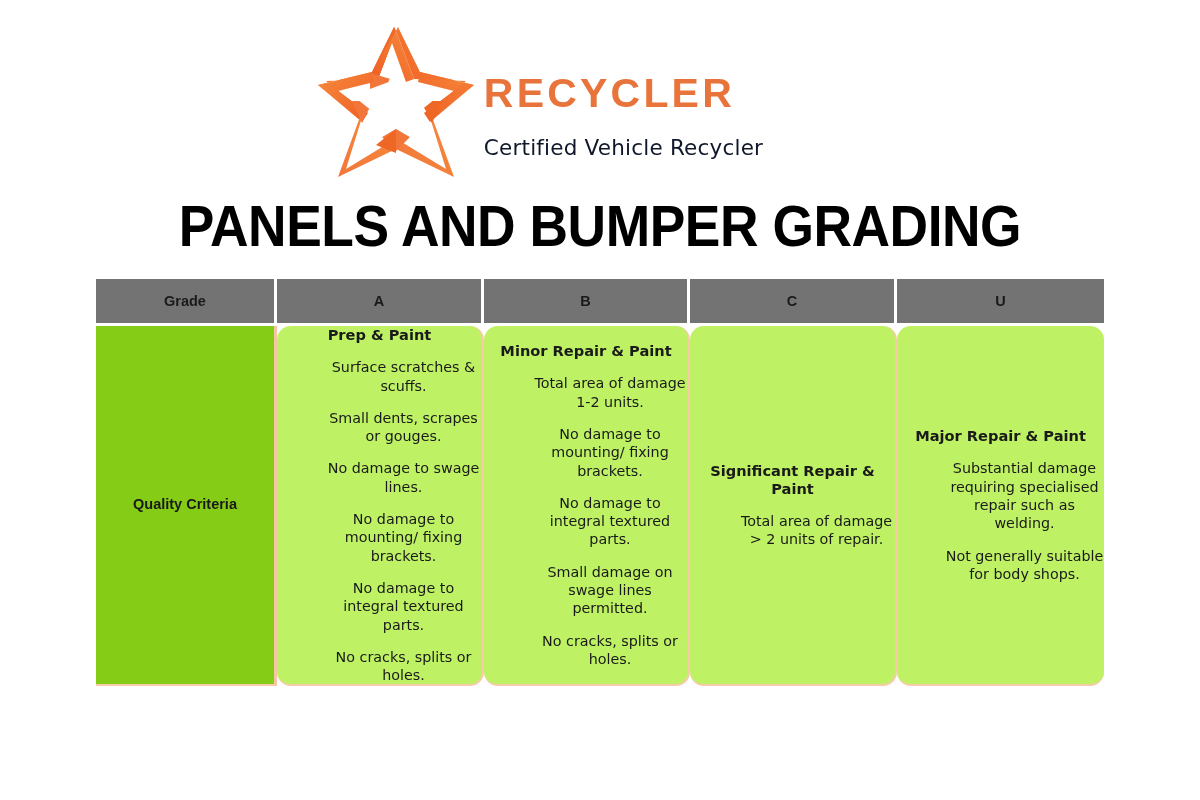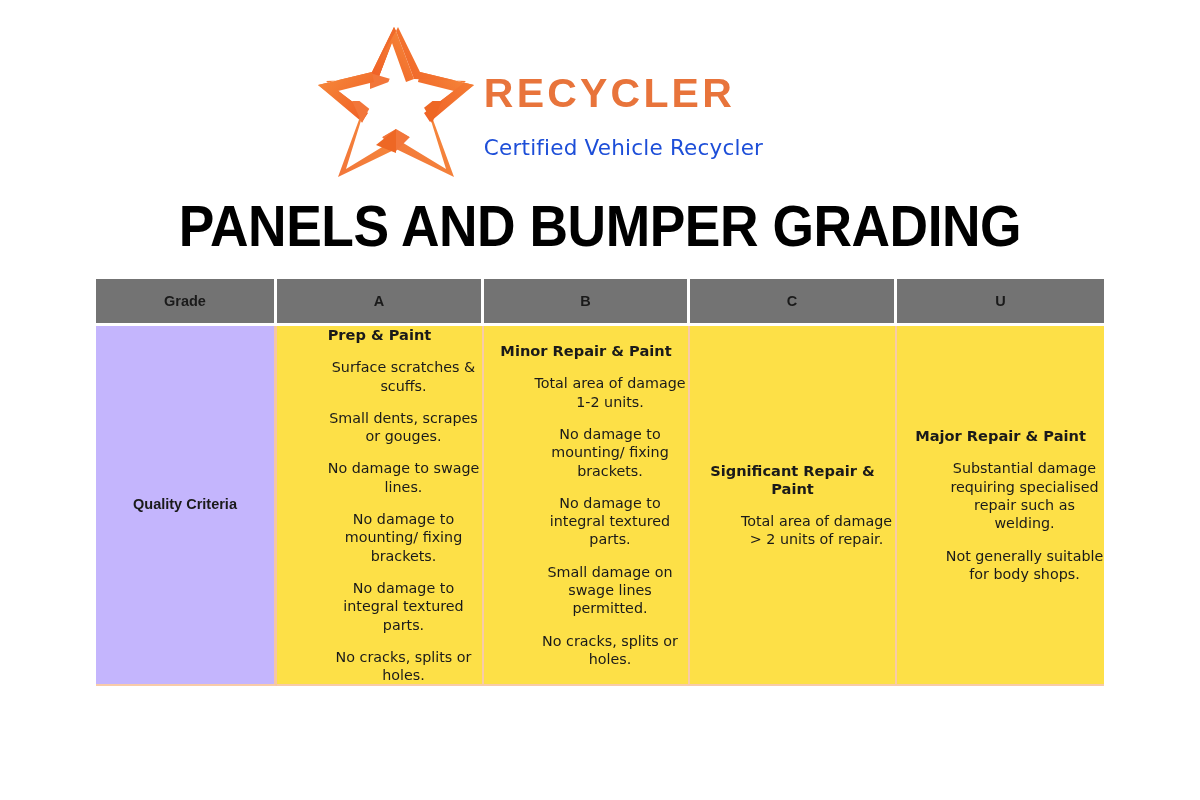--- a/index.html
+++ b/index.html
@@ -47,21 +47,21 @@
   .logo-title {
     font-size: 41px;
     font-weight: bold;
     letter-spacing: 3.2px;
     color: #E8743B;
     line-height: 1.0;
     font-family: "Liberation Sans", sans-serif;
   }
   .logo-tagline {
     font-size: 21.5px;
-    color: #1d4ed8;
+    color: #0f172a;
     letter-spacing: 0.2px;
     margin-top: 21px;
     font-family: "DejaVu Sans", sans-serif;
   }
 
   
   .page-title {
     position: absolute;
     left: 0;
     top: 192px;
@@ -98,38 +98,39 @@
     text-align: center;
     font-size: 14.5px;
     font-weight: bold;
     color: #1a1a1a;
     border-right: 3px solid #ffffff;
     border-bottom: 3px solid #ffffff;
   }
   .hdr-cell.last { border-right: none; }
 
   .rowlabel-cell {
-    background: #c4b5fd;
+    background: #84cc16;
     text-align: center;
     font-size: 14.5px;
     font-weight: bold;
     color: #1a1a1a;
     border-right: 3px solid #F6C6A4;
     line-height: 1.35;
     padding: 4px 8px;
   }
 
   .body-cell {
-    background: #fde047;
+    background: #bef264;
     text-align: center;
     color: #1a1a1a;
     border-right: 2px solid #F8CBA8;
     padding: 10px 12px;
     font-size: 14.3px;
     font-family: "DejaVu Sans", sans-serif;
+    border-radius: 14px;
   }
   .body-cell.last { border-right: none; }
 
   .criteria-row .body-cell,
   .criteria-row .rowlabel-cell {
     border-bottom: 2px solid #F8CBA8;
     height: 292px;
   }
 
   .maxarea-row .body-cell,

